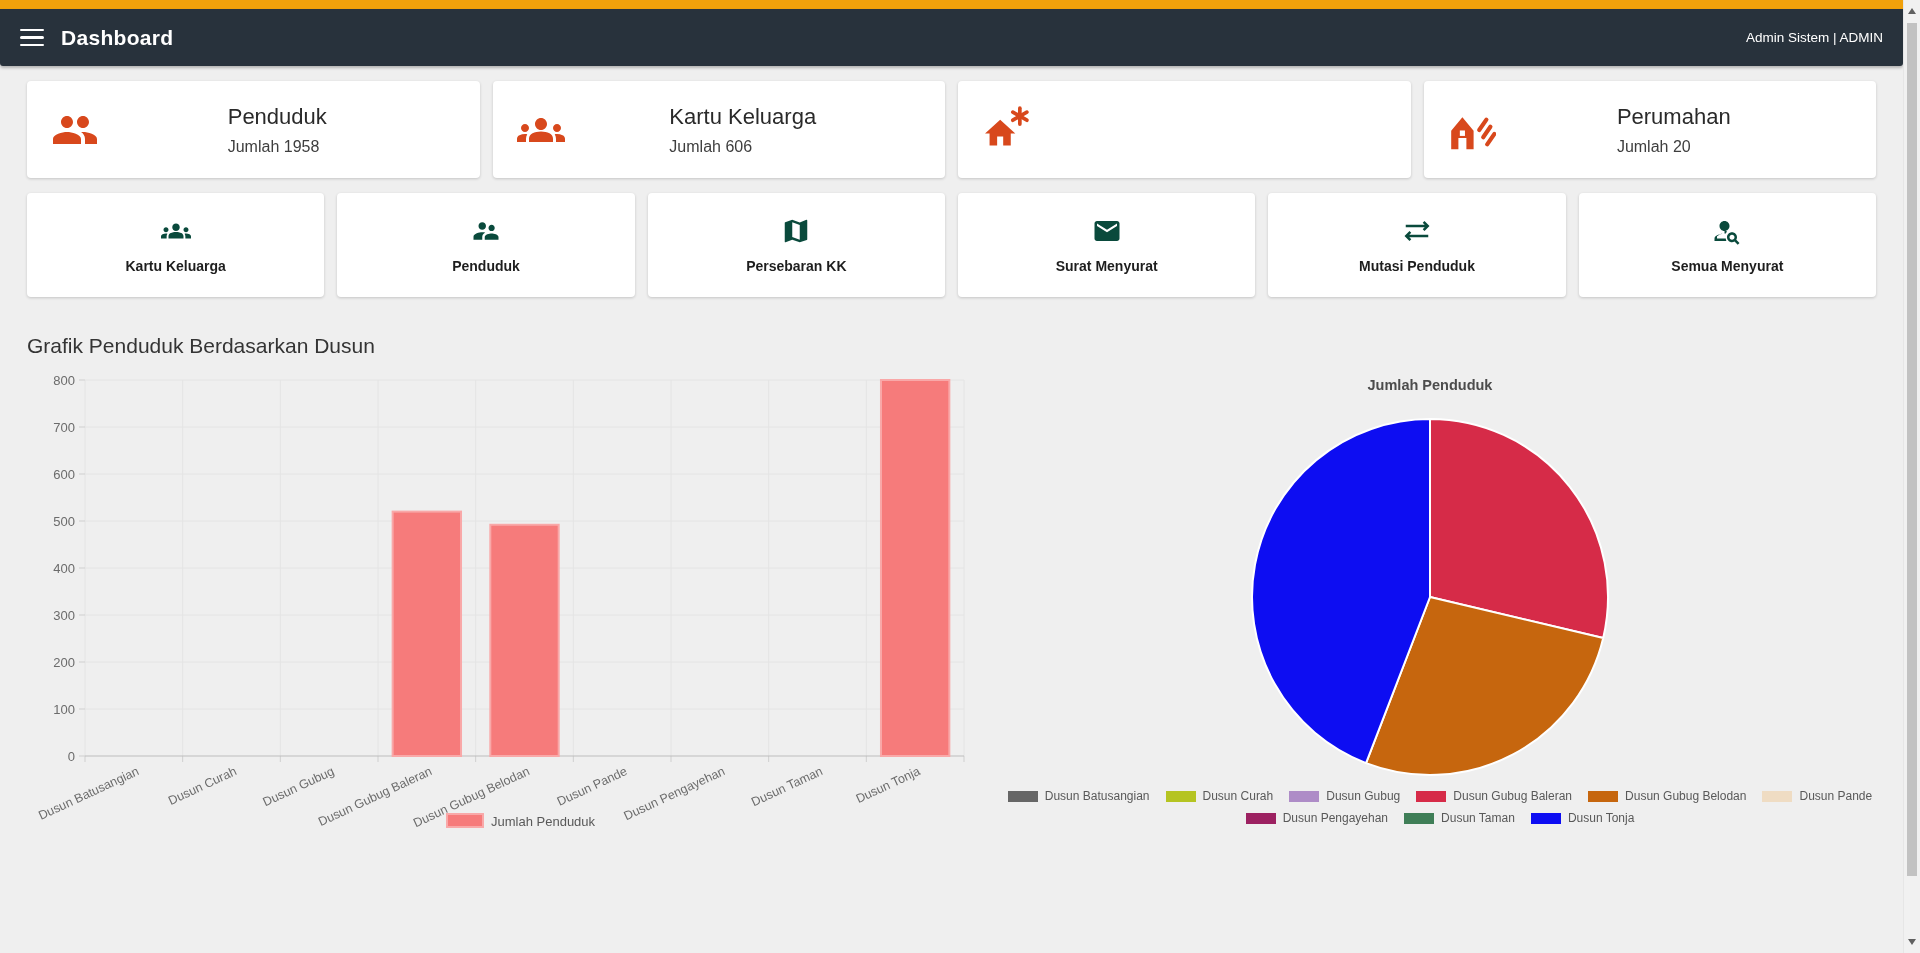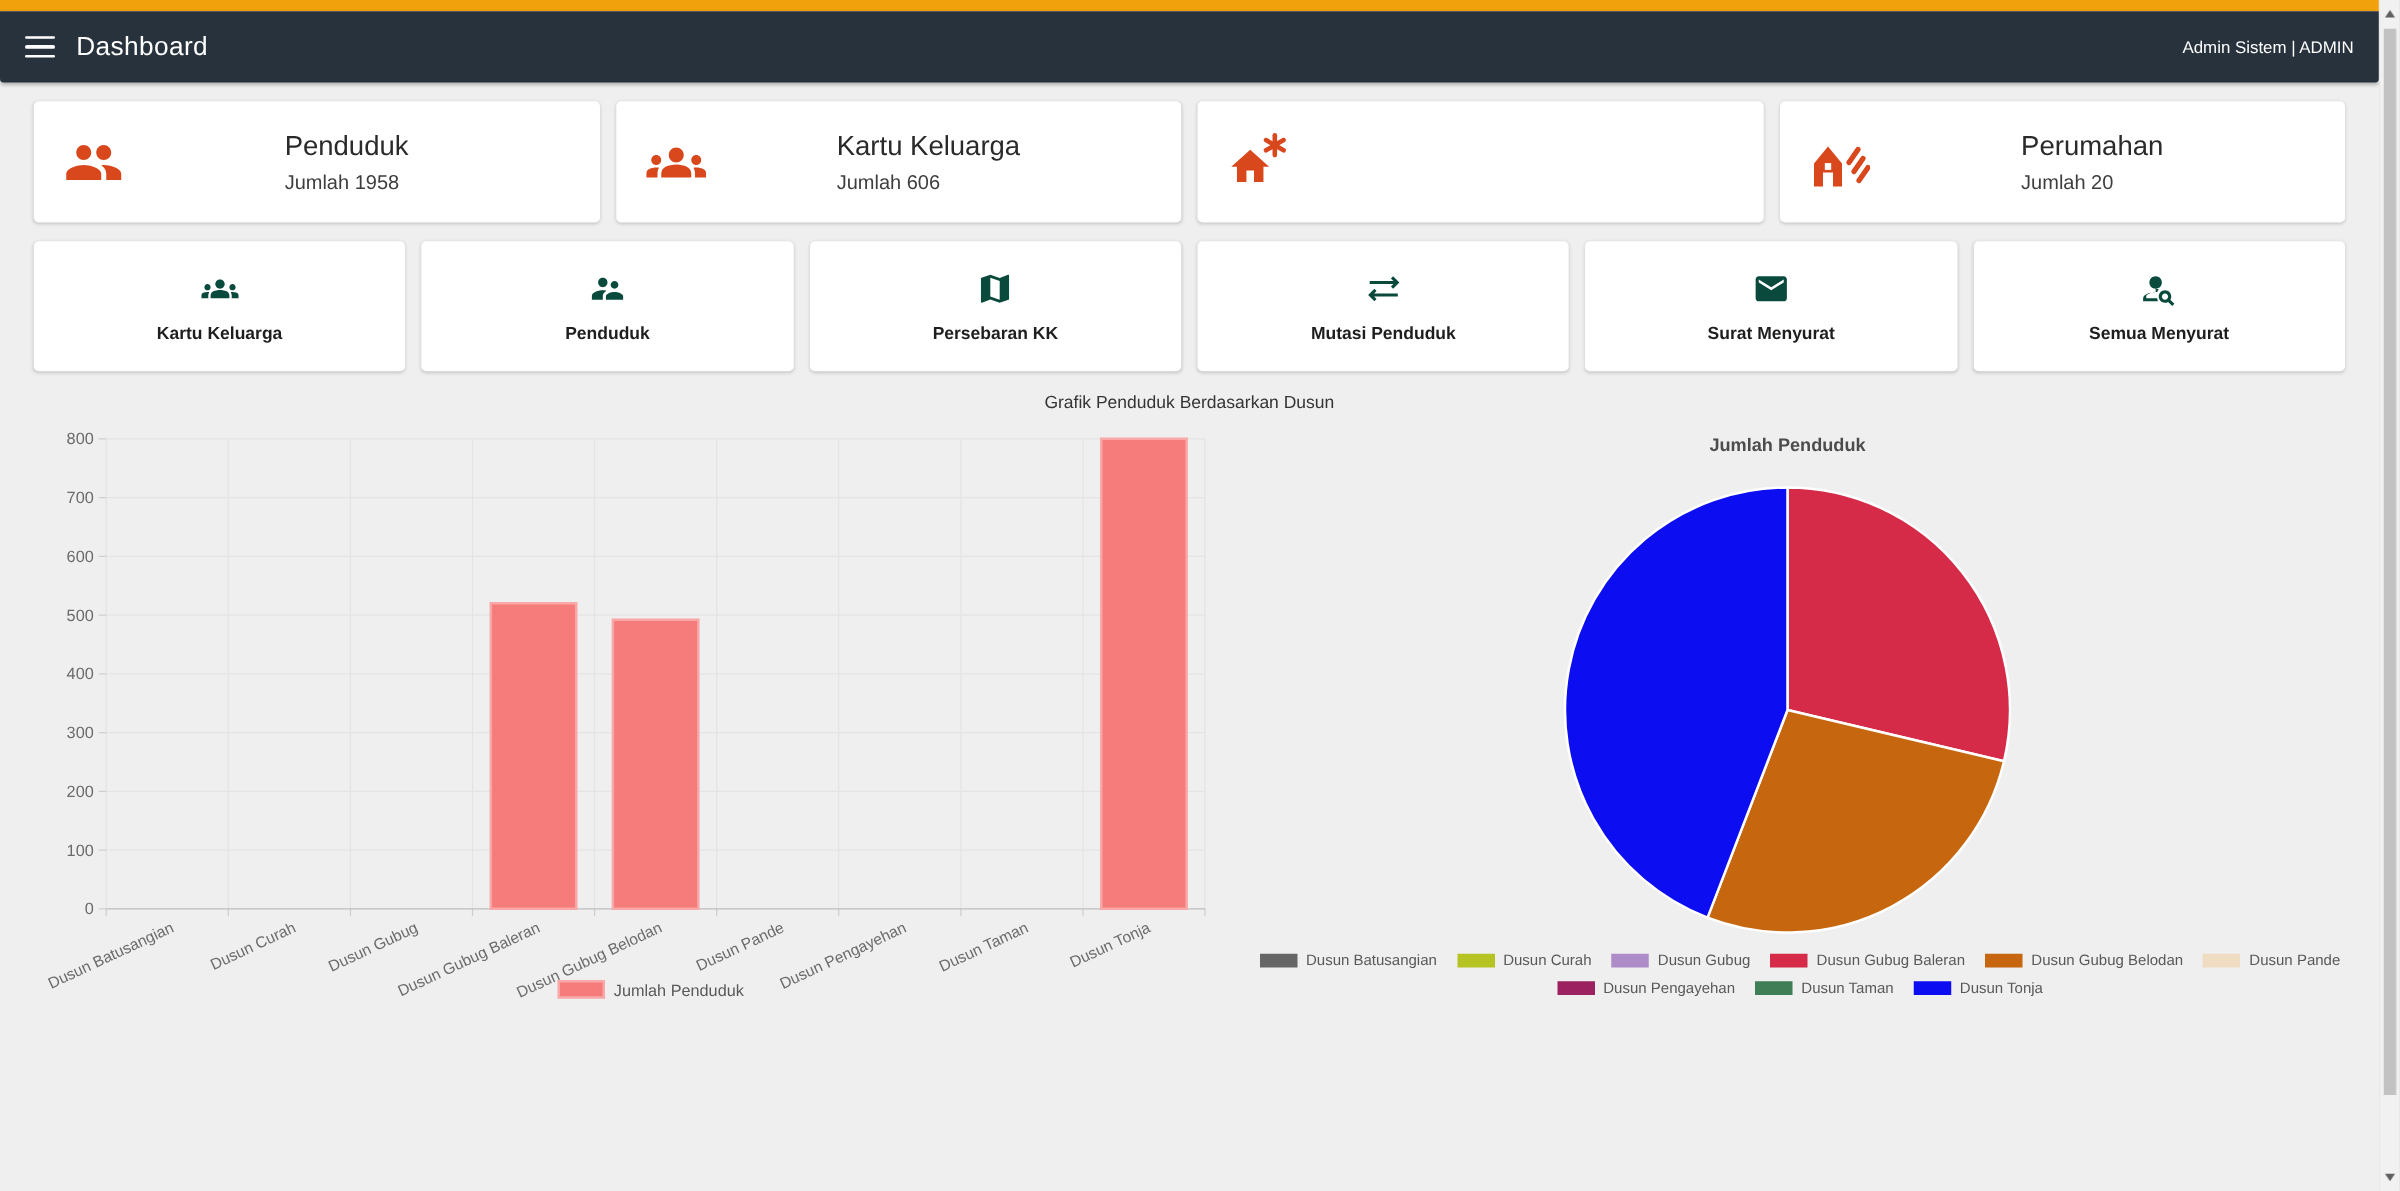--- a/index.html
+++ b/index.html
@@ -8,21 +8,21 @@
     background:#efefef;font-family:"Liberation Sans",sans-serif;
   }
   .topstrip{height:9px;background:#f1a10b;margin-right:17px}
   .navbar{
     height:57px;background:#28323c;margin-right:17px;display:flex;align-items:center;
     padding:0 20px;box-sizing:border-box;box-shadow:0 2px 3px rgba(0,0,0,.25);
     border-radius:0 0 3px 3px;
   }
   .hamburger{width:24px;cursor:pointer;display:flex;flex-direction:column;justify-content:center}
   .hamburger span{display:block;height:2.6px;background:#fff;border-radius:2px;margin:2.4px 0}
-  .nav-title{color:#fff;font-size:21px;margin-left:17px;font-weight:400;letter-spacing:.3px}
+  .nav-title{color:#fff;font-size:21px;margin-left:17px;font-weight:700;letter-spacing:.3px}
   .nav-user{margin-left:auto;color:#fff;font-size:13.5px;font-weight:400}
   .page{margin-right:17px;padding:0 27px;box-sizing:border-box}
   .stats-row{display:grid;grid-template-columns:repeat(4,1fr);gap:13px;margin-top:15px}
   .stat-card{
     background:#fff;border-radius:4px;height:97px;box-shadow:0 1px 3px rgba(0,0,0,.18);
     display:flex;align-items:center;padding:0 24px;cursor:pointer;
   }
   .stat-icon{width:48px;height:48px;color:#d8481c;flex:0 0 auto}
   .stat-icon svg{width:100%;height:100%;fill:currentColor}
   .stat-text{flex:1;display:flex;justify-content:center}
@@ -30,21 +30,21 @@
   .stat-title{font-size:22px;color:#2a2a2a}
   .stat-sub{font-size:16px;color:#3e3e3e;margin-top:8px}
   .buttons-row{display:grid;grid-template-columns:repeat(6,1fr);gap:13px;margin-top:15px}
   .btn-card{
     background:#fff;border-radius:4px;height:104px;box-shadow:0 1px 3px rgba(0,0,0,.18);
     display:flex;flex-direction:column;align-items:center;justify-content:center;cursor:pointer;
   }
   .btn-icon{width:30px;height:30px;color:#0a4a3c}
   .btn-icon svg{width:100%;height:100%;fill:currentColor}
   .btn-label{margin-top:12px;font-size:14px;font-weight:700;color:#1e1e1e}
-  .section-title{margin:16px 0 8px;text-align:center;font-size:14px;font-weight:400;color:#343434}
+  .section-title{margin:37px 0 8px;text-align:left;font-size:21px;font-weight:400;color:#343434}
   .charts-row{display:flex;align-items:flex-start}
   .bar-chart-wrap{flex:0 0 958px;padding-left:2px;box-sizing:border-box}
   .pie-chart-wrap{flex:1;min-width:0}
   .pie-legend{display:flex;flex-wrap:wrap;justify-content:center;width:910px;margin:5px auto 0}
   .legend-item{display:flex;align-items:center;margin:0 8px 8px;cursor:pointer}
   .legend-swatch{width:30px;height:11px;margin-right:7px}
   .legend-label{font-size:12px;color:#595959;white-space:nowrap}
   .scrollbar{position:fixed;top:0;right:0;width:17px;height:953px;background:#f1f1f1;border-left:1px solid #e6e6e6;box-sizing:border-box}
   .sb-arrow{position:absolute;left:0;width:16px;height:16px;display:flex;align-items:center;justify-content:center;cursor:pointer}
   .sb-arrow.up{top:3px}
@@ -137,29 +137,29 @@
         <span class="btn-label">Penduduk</span>
       </div>
       <div class="btn-card">
         <span class="btn-icon"><svg viewBox="0 0 24 24">
             <path d="M20.5 3l-.16.03L15 5.1 9 3 3.36 4.9c-.21.07-.36.25-.36.48V20.5c0 .28.22.5.5.5l.16-.03L9 18.9l6 2.1 5.64-1.9c.21-.07.36-.25.36-.48V3.5c0-.28-.22-.5-.5-.5zM15 19l-6-2.11V5l6 2.11V19z"></path>
           </svg></span>
         <span class="btn-label">Persebaran KK</span>
       </div>
       <div class="btn-card">
         <span class="btn-icon"><svg viewBox="0 0 24 24">
+            <path d="M20 4H4c-1.1 0-1.99.9-1.99 2L2 18c0 1.1.9 2 2 2h16c1.1 0 2-.9 2-2V6c0-1.1-.9-2-2-2zm0 4l-8 5-8-5V6l8 5 8-5v2z"></path>
+          </svg></span>
+        <span class="btn-label">Surat Menyurat</span>
+      </div>
+      <div class="btn-card">
+        <span class="btn-icon"><svg viewBox="0 0 24 24">
             <path d="M7.41 13.41L6 12l-4 4 4 4 1.41-1.41L5.83 17H21v-2H5.83l1.58-1.59zM16.59 10.59L18 12l4-4-4-4-1.41 1.41L18.17 7H3v2h15.17l-1.58 1.59z"></path>
           </svg></span>
         <span class="btn-label">Mutasi Penduduk</span>
-      </div>
-      <div class="btn-card">
-        <span class="btn-icon"><svg viewBox="0 0 24 24">
-            <path d="M20 4H4c-1.1 0-1.99.9-1.99 2L2 18c0 1.1.9 2 2 2h16c1.1 0 2-.9 2-2V6c0-1.1-.9-2-2-2zm0 4l-8 5-8-5V6l8 5 8-5v2z"></path>
-          </svg></span>
-        <span class="btn-label">Surat Menyurat</span>
       </div>
       <div class="btn-card">
         <span class="btn-icon"><svg viewBox="0 0 24 24">
             <path d="M10 12c2.21 0 4-1.79 4-4s-1.79-4-4-4-4 1.79-4 4 1.79 4 4 4zm0 2c-2.67 0-8 1.34-8 4v2h9.5c-.28-.63-.45-1.33-.49-2.05L11 18H4v-1.5c0-.44 2.72-2.5 6-2.5.34 0 .68.03 1.01.07.26-.64.62-1.23 1.06-1.75-.73-.2-1.44-.32-2.07-.32zm9.43 5.02L22 21.59 20.59 23l-2.57-2.57c-.6.36-1.29.57-2.02.57-2.21 0-4-1.79-4-4s1.79-4 4-4 4 1.79 4 4c0 .73-.21 1.42-.57 2.02zM16 19c1.1 0 2-.9 2-2s-.9-2-2-2-2 .9-2 2 .9 2 2 2z"></path>
           </svg></span>
         <span class="btn-label">Semua Menyurat</span>
       </div>
     </section>
   <h2 class="section-title">Grafik Penduduk Berdasarkan Dusun</h2>
   <section class="charts-row">

